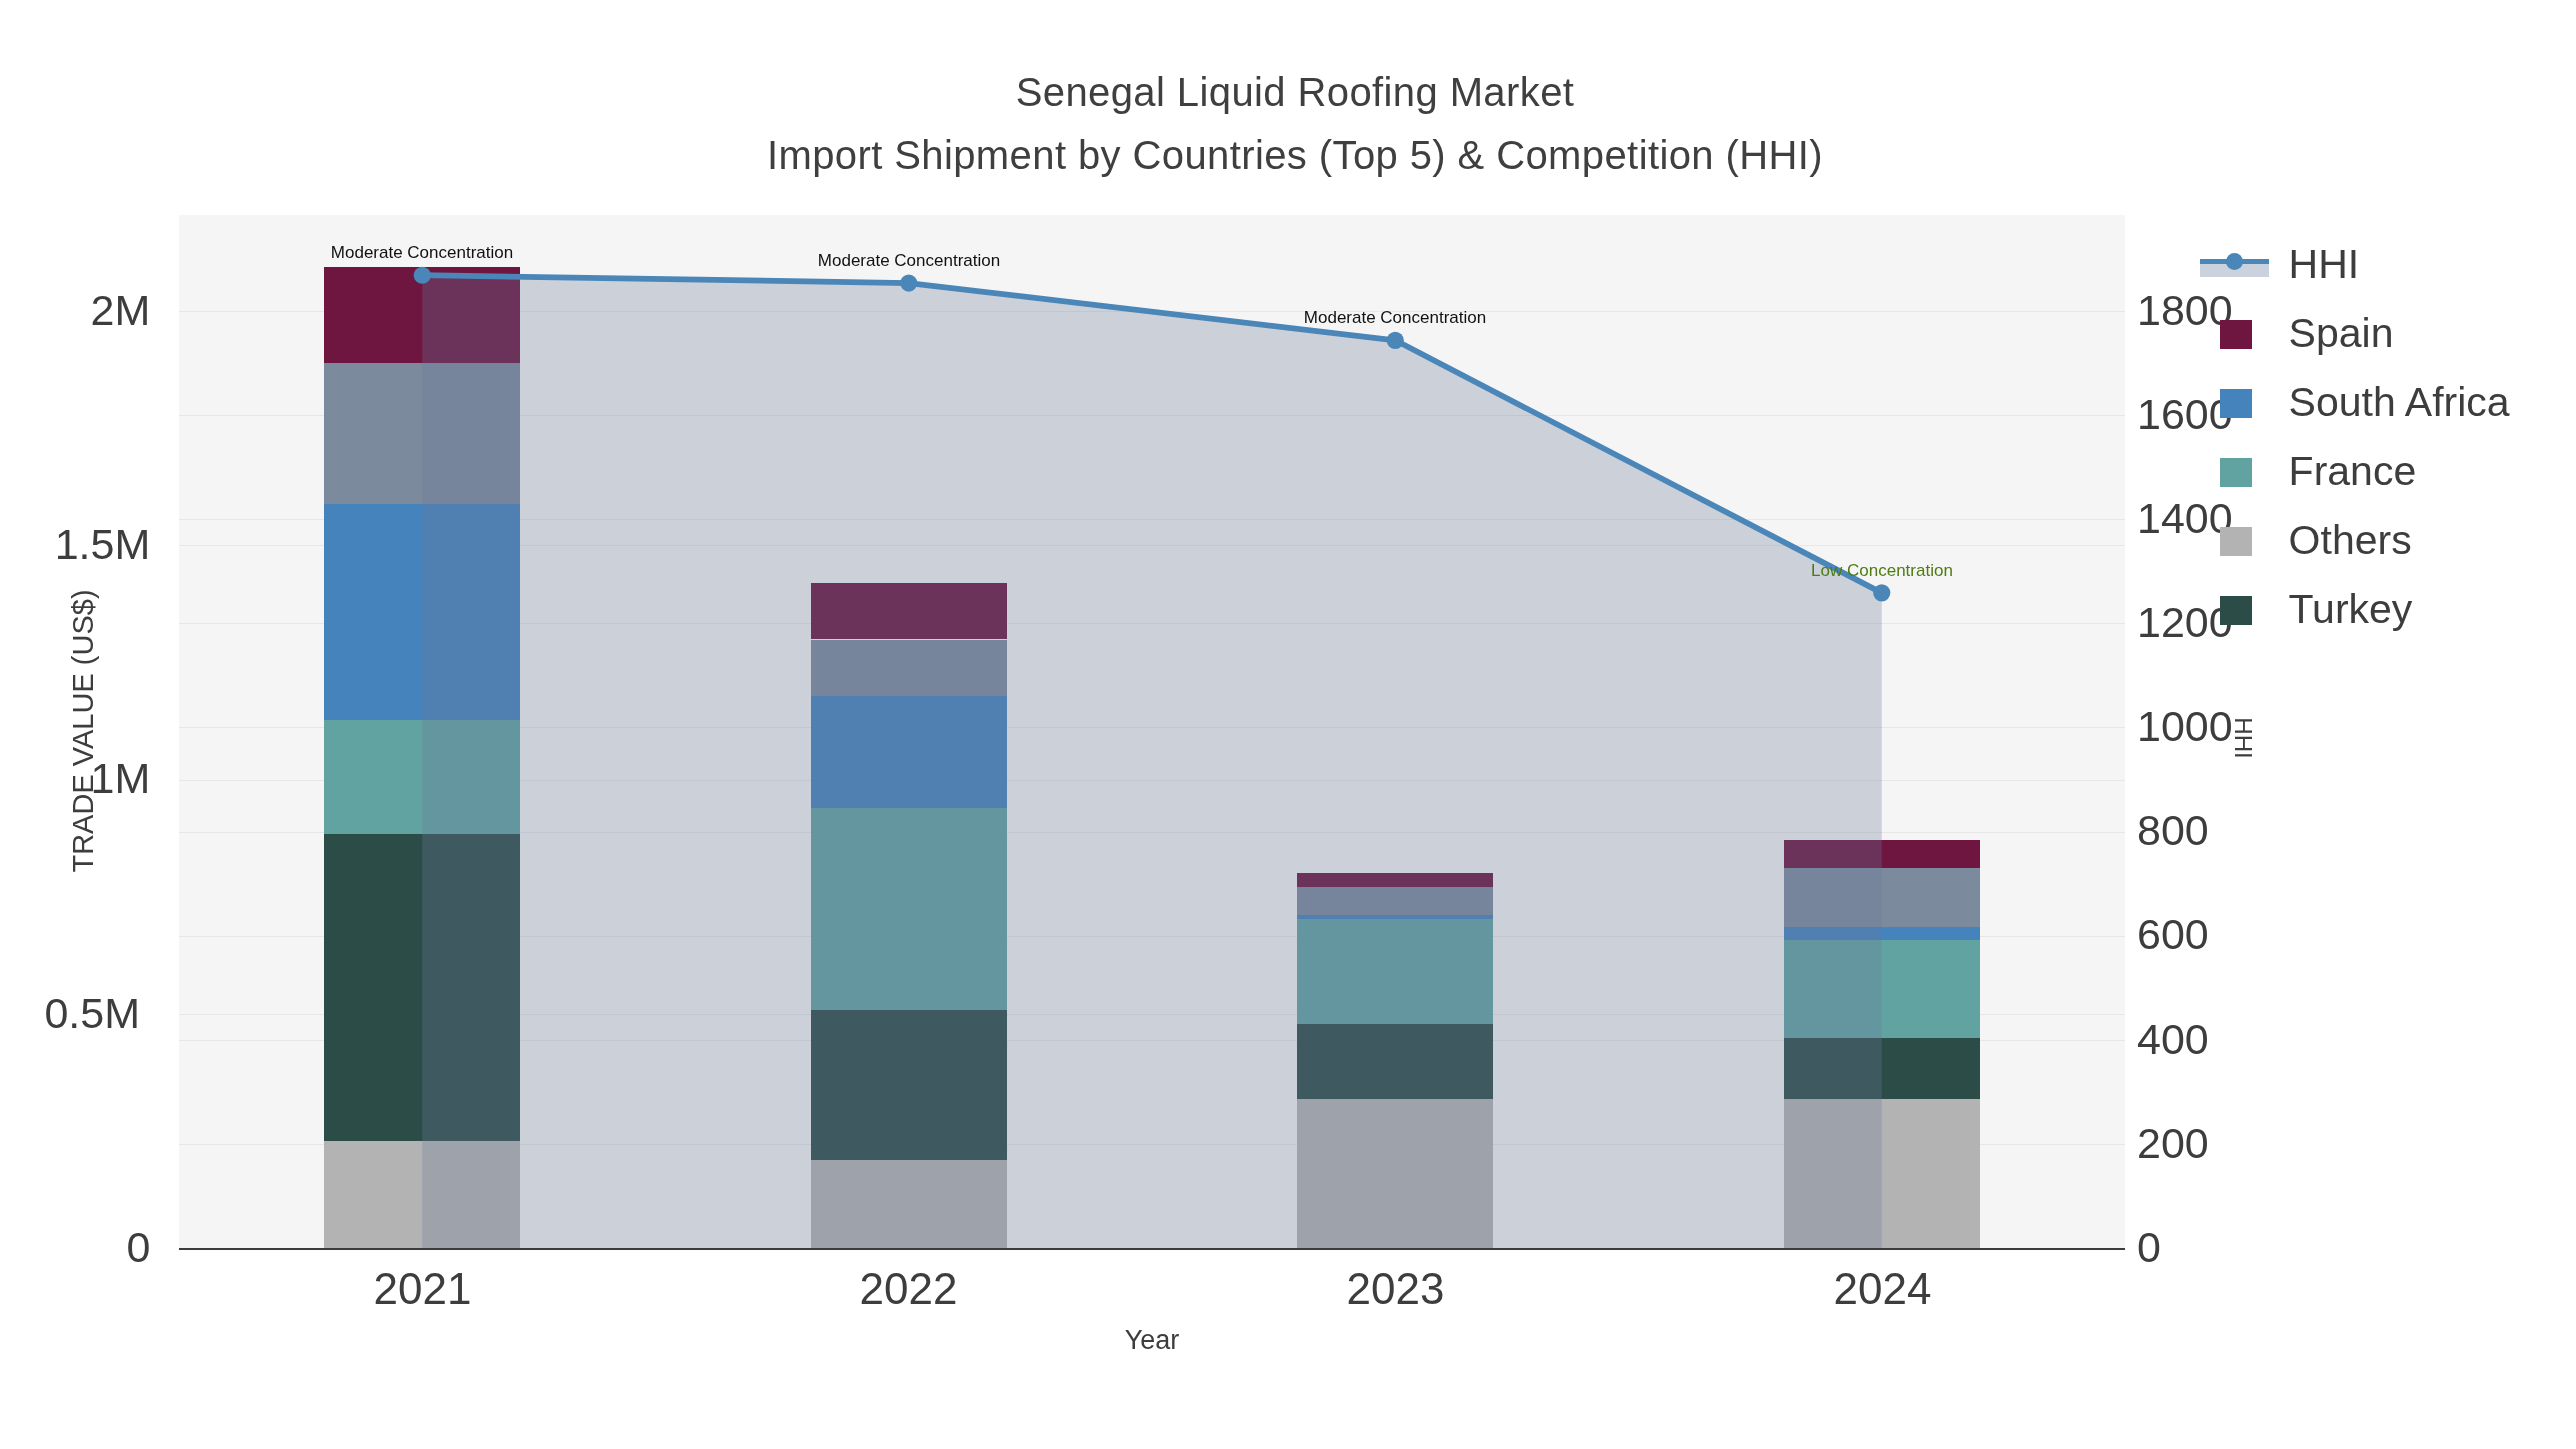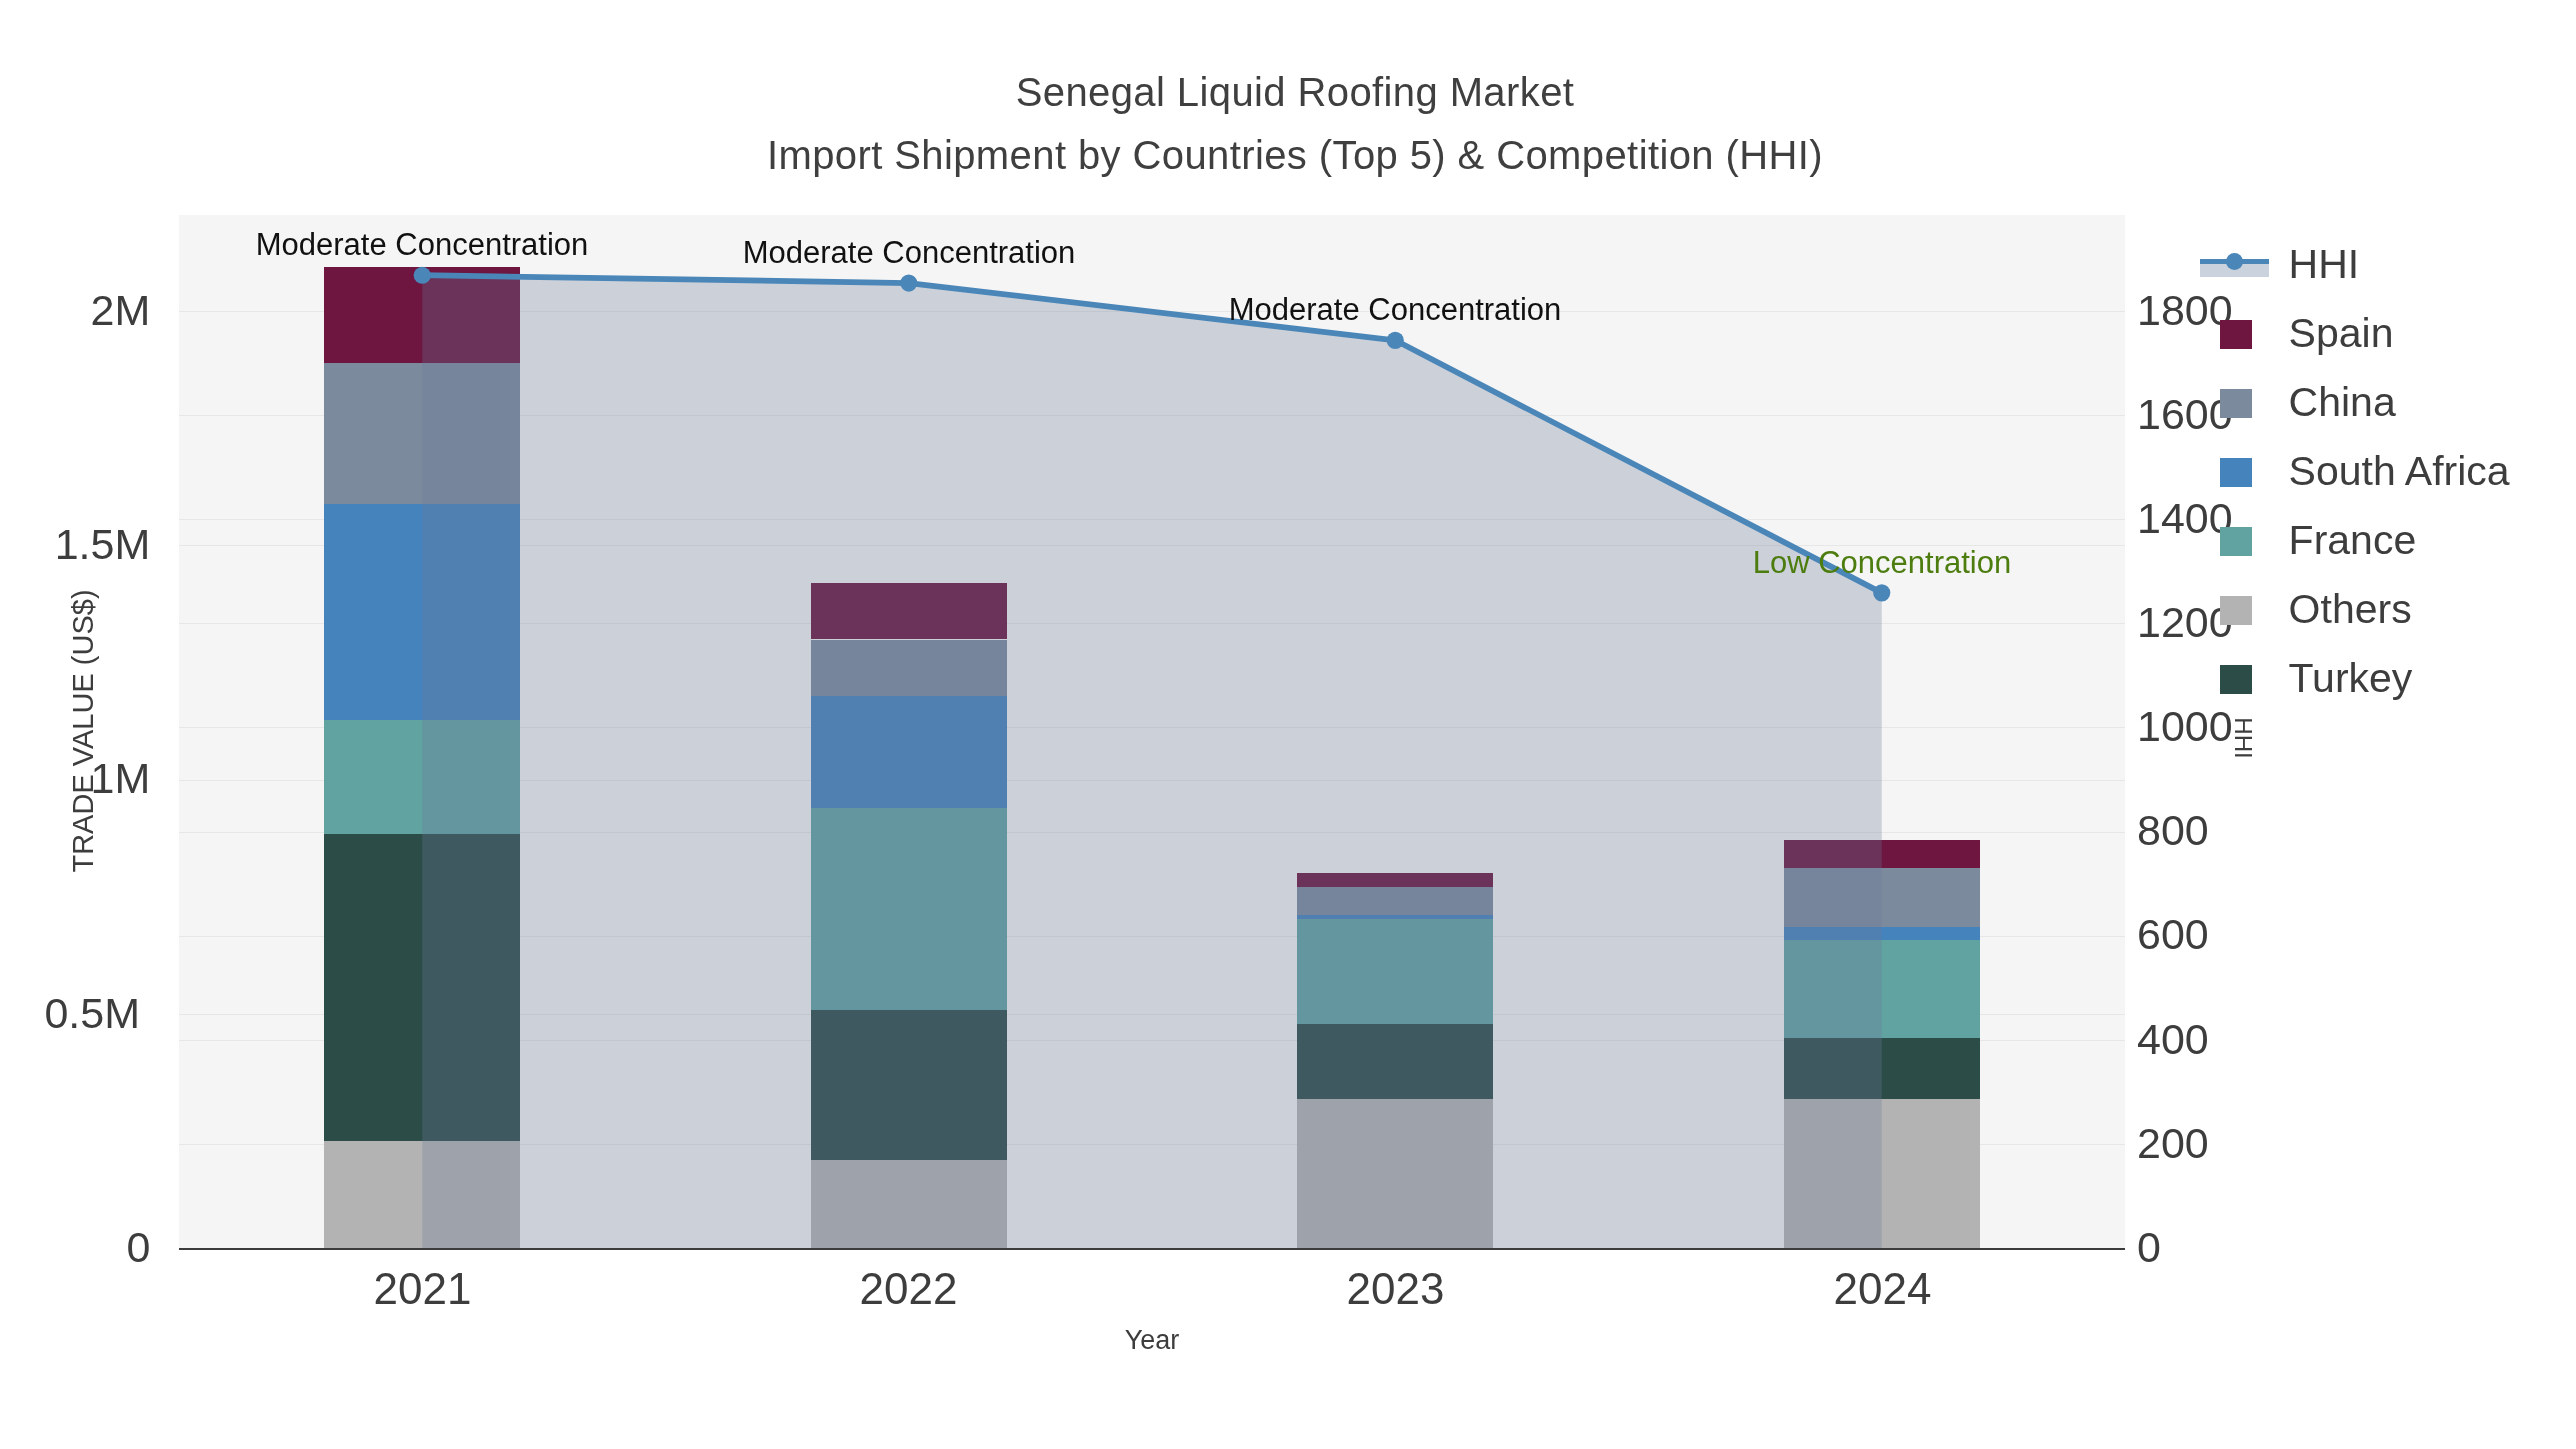--- a/index.html
+++ b/index.html
@@ -15,21 +15,21 @@
   .gridline{position:absolute;left:0;width:100%;height:1.4px;background:#e7e7e7;}
   .bar-seg{position:absolute;}
   .axis-line{position:absolute;left:0;bottom:-1.4px;width:100%;height:2.9px;background:#3c3c3c;z-index:5;}
   #overlay{position:absolute;left:0;top:0;width:1946px;height:1034px;z-index:4;pointer-events:none;}
   .ytick-left{position:absolute;width:136px;text-align:right;font-size:43px;color:#3d3d3d;}
   .ytick-right{position:absolute;width:172px;text-align:left;font-size:43px;color:#3d3d3d;}
   .xtick{position:absolute;width:215px;text-align:center;font-size:44px;color:#3d3d3d;}
   .axis-title-y{position:absolute;font-size:29px;color:#3d3d3d;transform:translate(-50%,-50%) rotate(-90deg);white-space:nowrap;}
   .axis-title-y-right{position:absolute;font-size:24px;color:#3d3d3d;transform:translate(-50%,-50%) rotate(90deg);white-space:nowrap;}
   .axis-title-x{position:absolute;transform:translateX(-50%);font-size:27px;color:#3d3d3d;}
-  .annotation{position:absolute;transform:translate(-50%,-100%);font-size:31px;color:#111111;
+  .annotation{position:absolute;transform:translate(-50%,-100%);font-size:17px;color:#111111;
               white-space:nowrap;z-index:6;}
   .legend{position:absolute;left:2200px;top:230px;z-index:7;}
   .legend-row{display:flex;align-items:center;height:69px;cursor:pointer;}
   .legend-glyph{width:80px;height:31.5px;position:relative;flex:none;}
   .legend-swatch{position:absolute;left:20px;top:2.1px;width:31.5px;height:29px;}
   .legend-band{position:absolute;left:0;top:13px;width:69px;height:15.7px;background:#c9d2dd;}
   .legend-line{position:absolute;left:0;top:10px;width:69px;height:5px;background:#4a86b8;}
   .legend-dot{position:absolute;left:26px;top:4.3px;width:17px;height:17px;border-radius:50%;background:#4a86b8;}
   .legend-label{font-size:41px;color:#3d3d3d;margin-left:8.6px;white-space:nowrap;}
 </style>
@@ -103,26 +103,20 @@
         <div class="legend-label">HHI</div>
       </div>
       <div class="legend-row">
         <div class="legend-glyph">
           <div class="legend-swatch" style="background: rgb(110, 21, 64);"></div>
         </div>
         <div class="legend-label">Spain</div>
       </div>
       <div class="legend-row">
         <div class="legend-glyph">
-          <div class="legend-swatch" style="background: rgb(123, 138, 157);"></div>
-        </div>
-        <div class="legend-label">China</div>
-      </div>
-      <div class="legend-row">
-        <div class="legend-glyph">
           <div class="legend-swatch" style="background: rgb(68, 131, 188);"></div>
         </div>
         <div class="legend-label">South Africa</div>
       </div>
       <div class="legend-row">
         <div class="legend-glyph">
           <div class="legend-swatch" style="background: rgb(96, 163, 161);"></div>
         </div>
         <div class="legend-label">France</div>
       </div>

